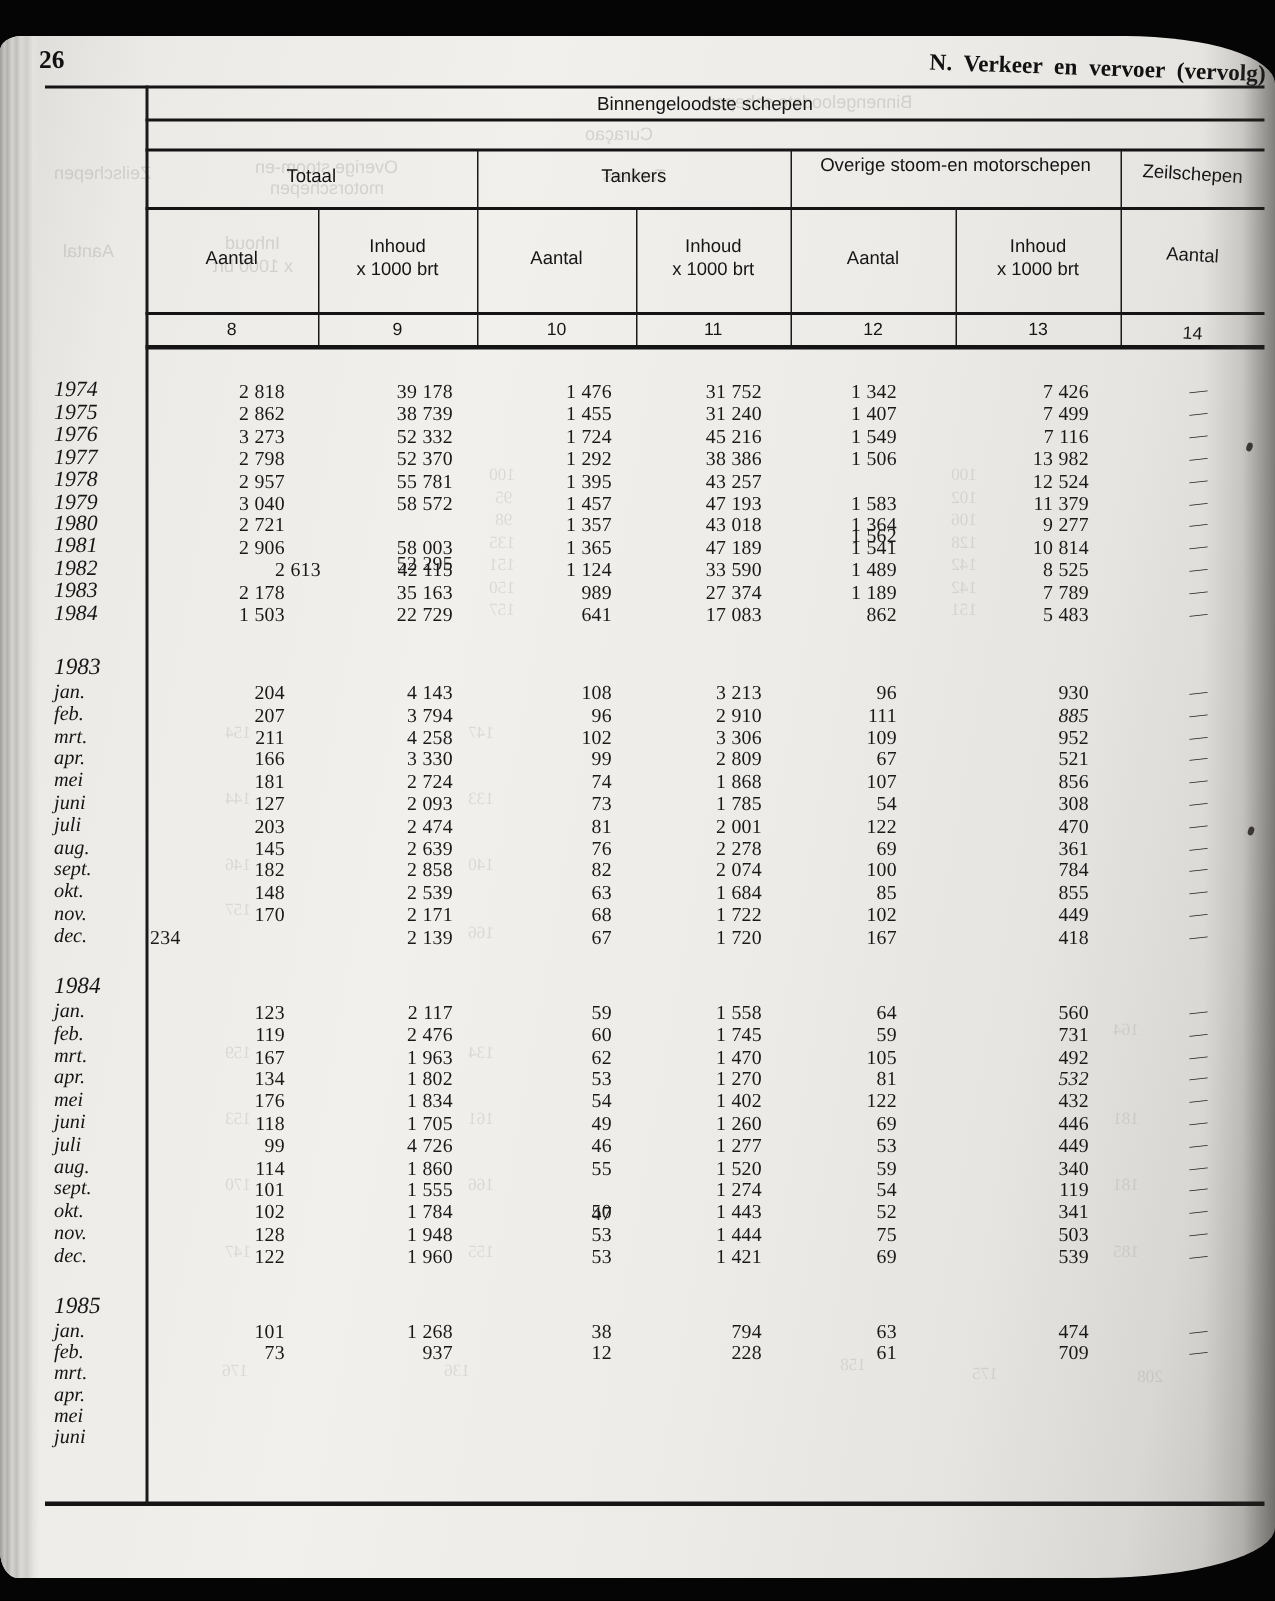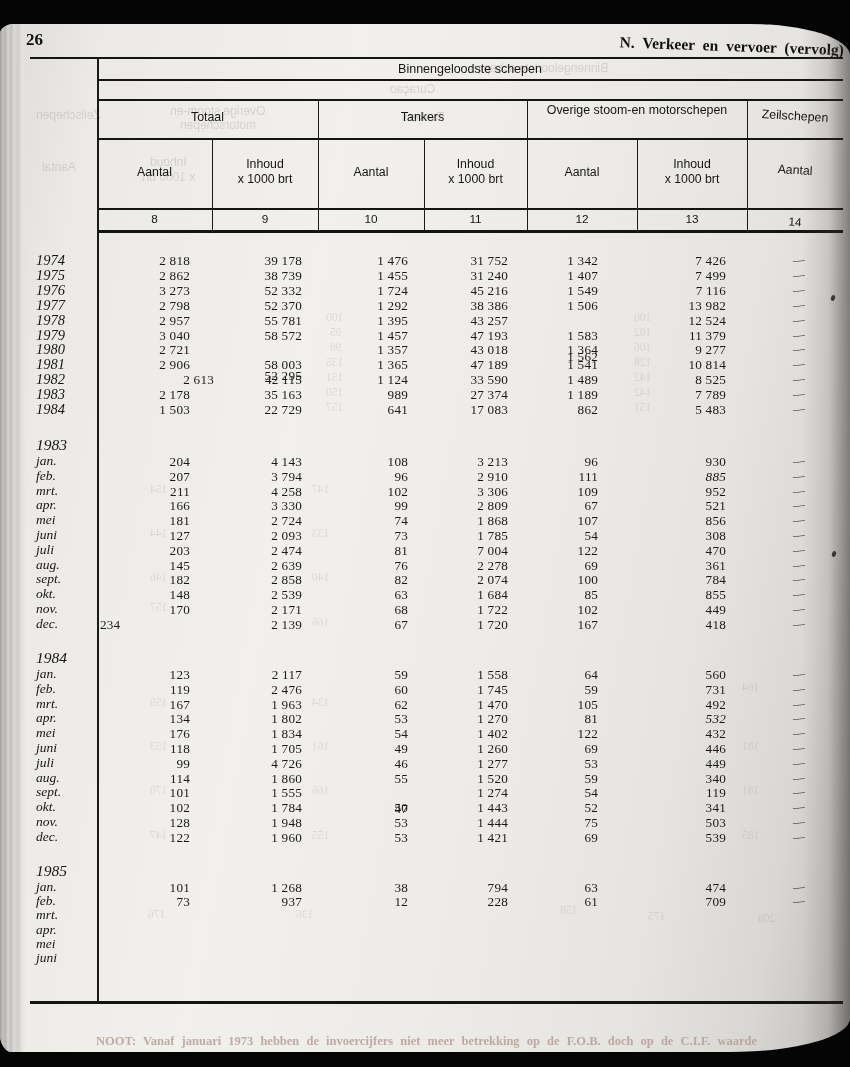--- a/index.html
+++ b/index.html
@@ -321,21 +321,21 @@
           <span class="dcell" style="left: 420px; width: 88px; text-align: right;">1 785</span>
           <span class="dcell" style="left: 520px; width: 78px; text-align: right;">54</span>
           <span class="dcell" style="left: 630px; width: 96px; text-align: right;">308</span>
           <span class="dcell dashc" style="left: 764px; width: 70px; text-align: center;">—</span>
         </div>
         <div class="drow" style="top: 517.8px;">
           <span class="rl mlabel">juli</span>
           <span class="dcell" style="left: 100px; width: 90px; text-align: right;">203</span>
           <span class="dcell" style="left: 200px; width: 102px; text-align: right;">2 474</span>
           <span class="dcell" style="left: 320px; width: 88px; text-align: right;">81</span>
-          <span class="dcell" style="left: 420px; width: 88px; text-align: right;">7 004</span>
+          <span class="dcell" style="left: 420px; width: 88px; text-align: right;">2 001</span>
           <span class="dcell" style="left: 520px; width: 78px; text-align: right;">122</span>
           <span class="dcell" style="left: 630px; width: 96px; text-align: right;">470</span>
           <span class="dcell dashc" style="left: 764px; width: 70px; text-align: center;">—</span>
         </div>
         <div class="drow" style="top: 532.6px;">
           <span class="rl mlabel">aug.</span>
           <span class="dcell" style="left: 100px; width: 90px; text-align: right;">145</span>
           <span class="dcell" style="left: 200px; width: 102px; text-align: right;">2 639</span>
           <span class="dcell" style="left: 320px; width: 88px; text-align: right;">76</span>
           <span class="dcell" style="left: 420px; width: 88px; text-align: right;">2 278</span>
@@ -532,20 +532,19 @@
           <span class="rl mlabel">apr.</span>
         </div>
         <div class="drow" style="top: 911.8px;">
           <span class="rl mlabel">mei</span>
         </div>
         <div class="drow" style="top: 926px;">
           <span class="rl mlabel">juni</span>
         </div>
       </div>
 
-    <div class="footnote">NOOT: Vanaf januari 1973 hebben de invoercijfers niet meer betrekking op de F.O.B. doch op de C.I.F. waarde</div>
 
     <div class="speck" style="left:831px;top:271px;"></div>
     <div class="speck" style="left:832px;top:527px;"></div>
 
     <div class="curl"></div>
   </div>
 </div>
 
 </body></html>

